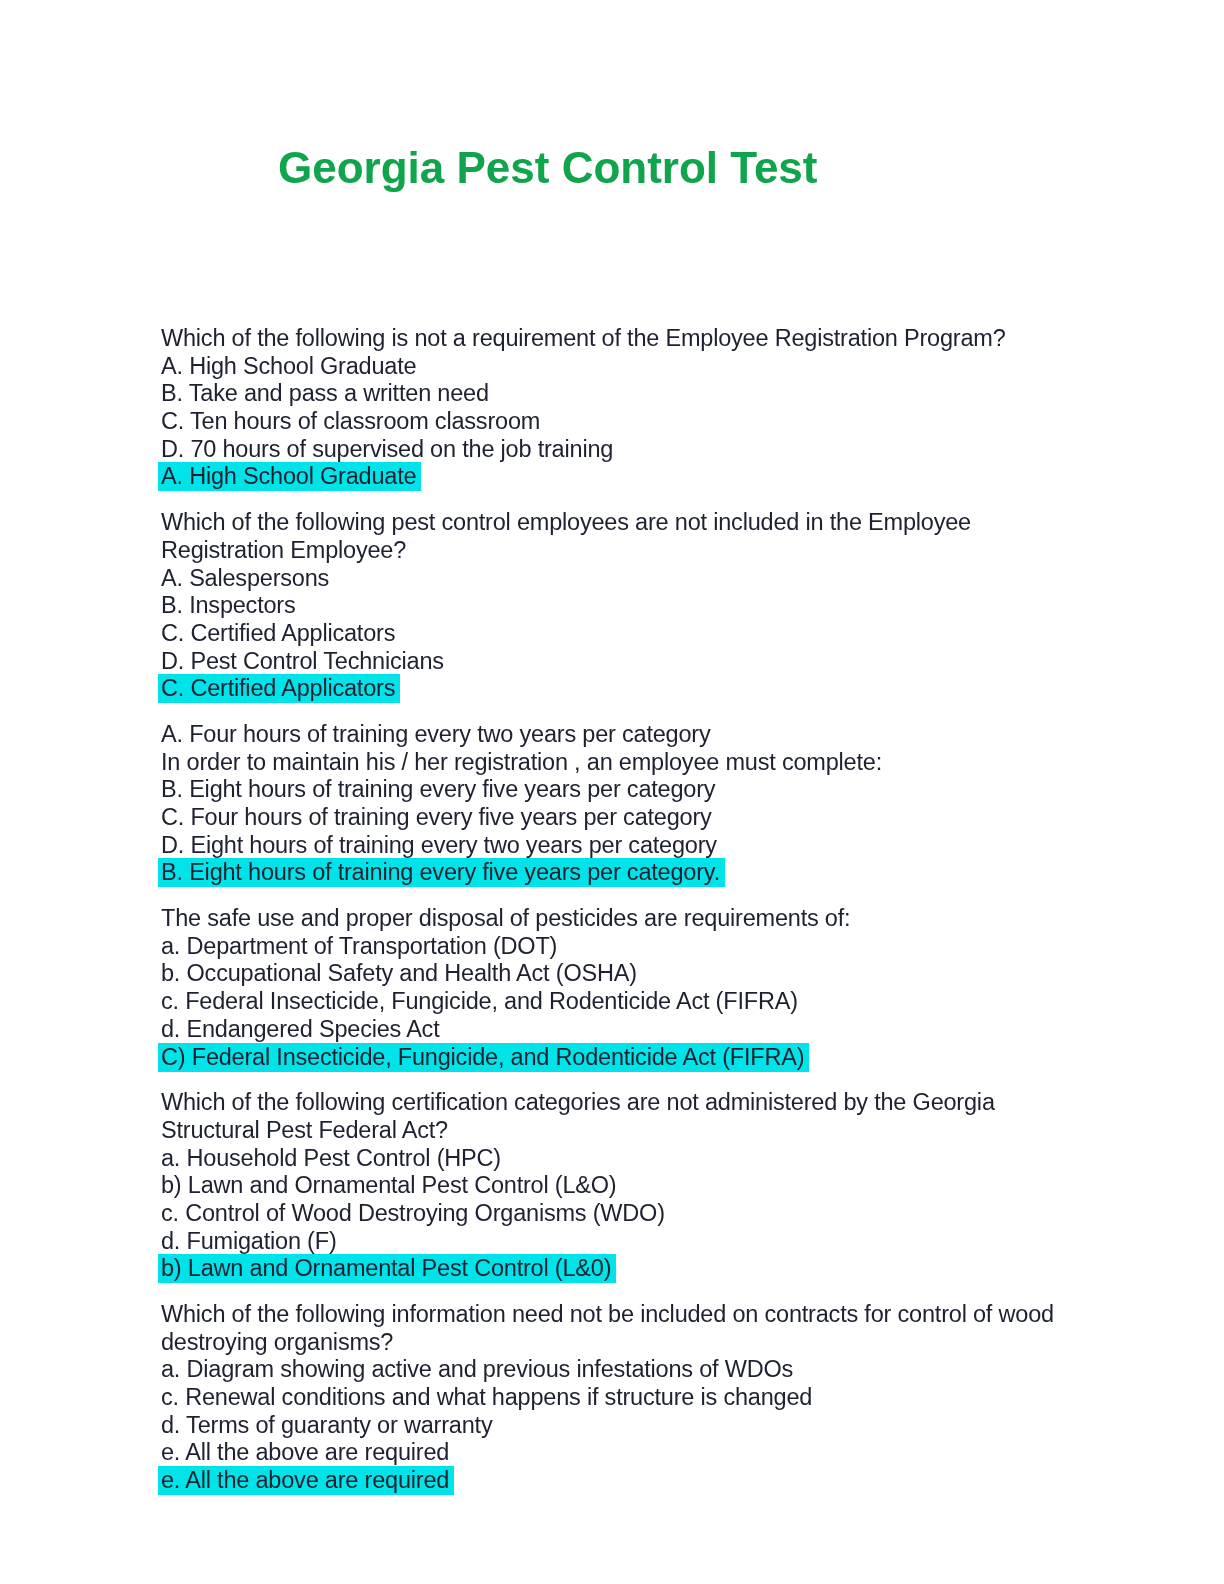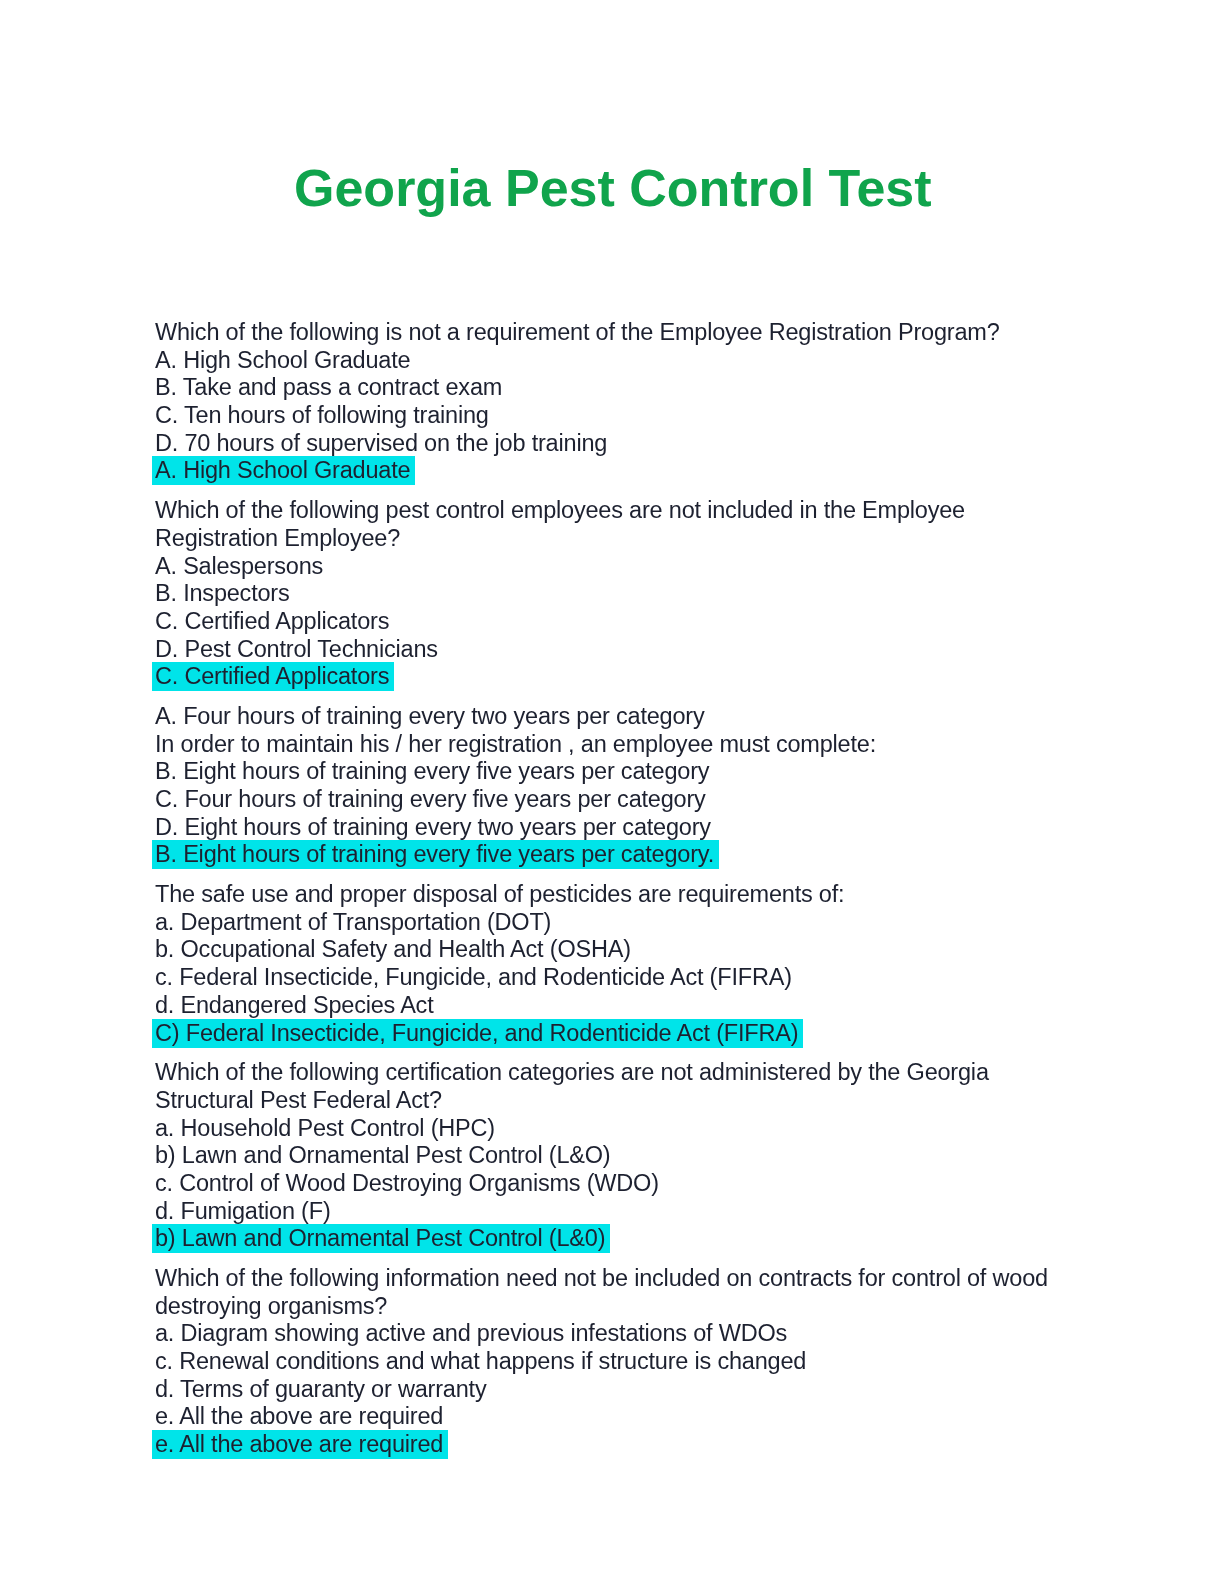--- a/index.html
+++ b/index.html
@@ -12,35 +12,35 @@
     width: 1224px;
     height: 1584px;
     background: var(--page_bg, #ffffff);
     font-family: "Liberation Sans", "DejaVu Sans", sans-serif;
     overflow: hidden;
   }
   .doc-title {
     position: absolute;
     left: 278px;
     top: 146px;
-    margin: 16px;
-    font-size: 52px;
+    margin: 0;
+    font-size: 44px;
     line-height: 1;
     font-weight: 700;
     color: var(--title_green, #10a44c);
     white-space: nowrap;
   }
   .content {
     position: absolute;
     left: 143px;
     top: 307px;
     width: 965px;
   }
   .q-block {
-    margin: 12px;
+    margin: 18px;
     padding: 0;
   }
   .line {
     font-size: 23.5px;
     line-height: 27.68px;
     color: var(--text_dark, #1d2130);
     white-space: nowrap;
     letter-spacing: -0.2px;
   }
   .hl {
@@ -54,22 +54,22 @@
 
 <div class="page">
 
   <h1 class="doc-title">Georgia Pest Control Test</h1>
 
   <div class="content">
 
     <section class="q-block">
       <div class="line">Which of the following is not a requirement of the Employee Registration Program?</div>
       <div class="line">A. High School Graduate</div>
-      <div class="line">B. Take and pass a contract exam</div>
-      <div class="line">C. Ten hours of following training</div>
+      <div class="line">B. Take and pass a written need</div>
+      <div class="line">C. Ten hours of classroom classroom</div>
       <div class="line">D. 70 hours of supervised on the job training</div>
       <div class="line"><span class="hl">A. High School Graduate</span></div>
     </section>
 
     <section class="q-block">
       <div class="line">Which of the following pest control employees are not included in the Employee</div>
       <div class="line">Registration Employee?</div>
       <div class="line">A. Salespersons</div>
       <div class="line">B. Inspectors</div>
       <div class="line">C. Certified Applicators</div>

